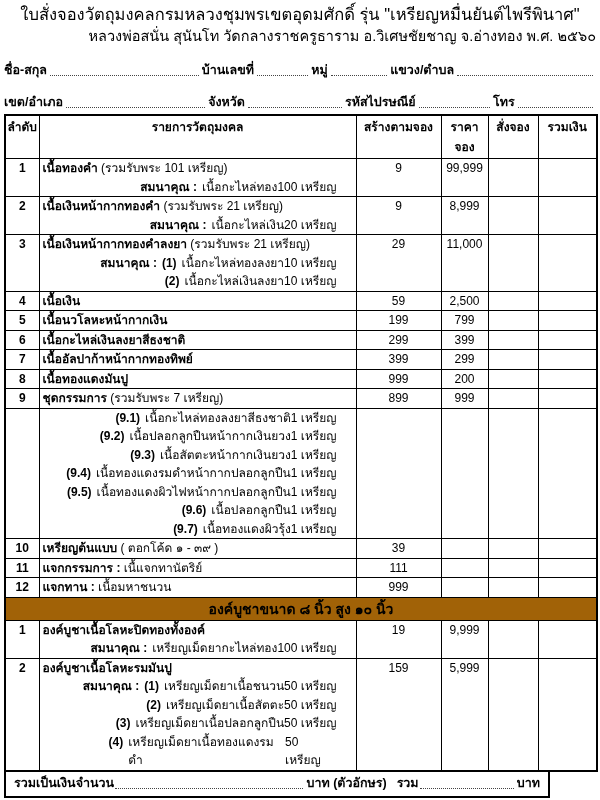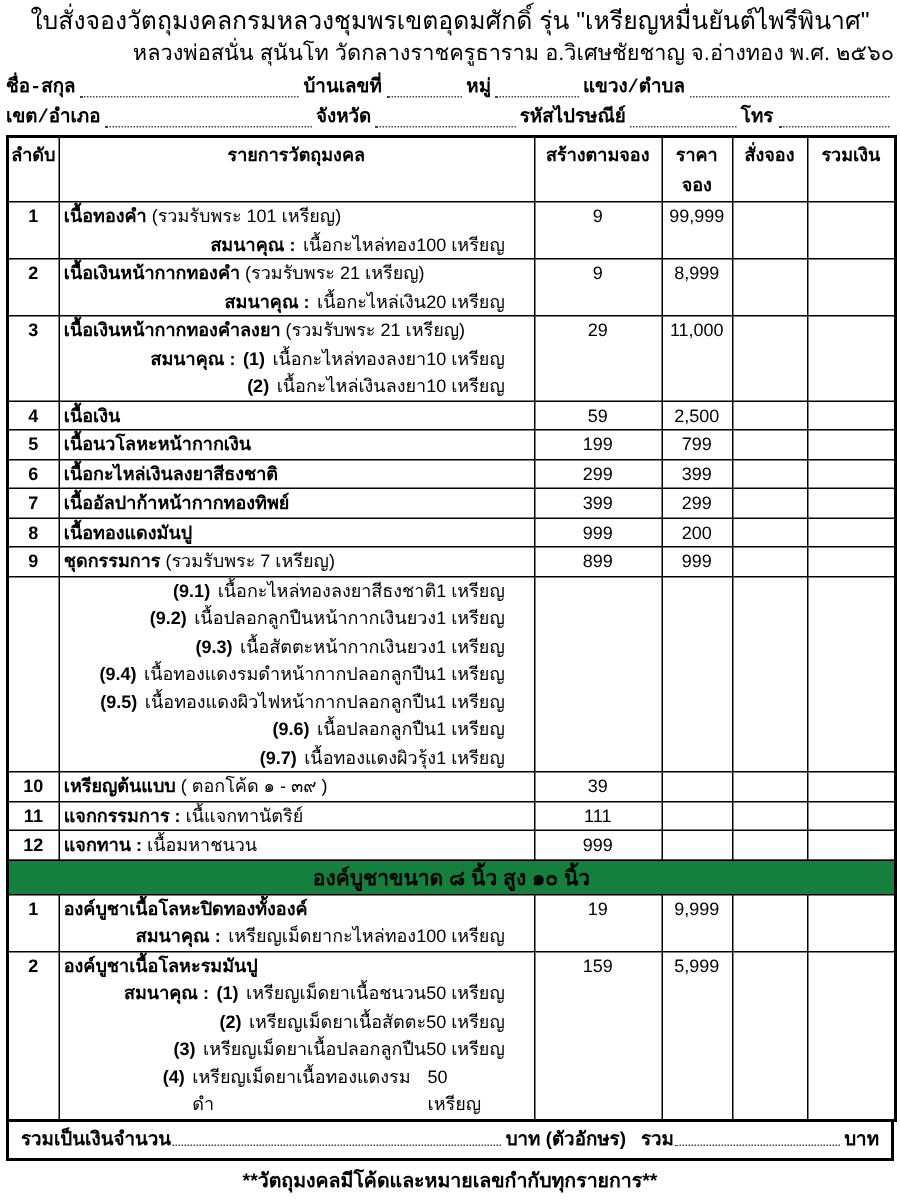--- a/index.html
+++ b/index.html
@@ -4,43 +4,43 @@
 <style>
   * { margin:0; padding:0; box-sizing:border-box; }
   html,body { width:600px; background:#fff; }
   body {
     font-family:"Liberation Sans","DejaVu Sans",sans-serif;
     color:#000; width:600px; height:800px; overflow:hidden;
     padding:3px 4px;
   }
   .title { text-align:center; font-weight:normal; font-size:16.5px; line-height:22px; }
   .subtitle { text-align:right; font-size:14.5px; line-height:22px; }
-  .form-line { display:flex; align-items:flex-end; font-size:12.5px; font-weight:bold; line-height:18px; margin-top:2px;font-family:Liberation Mono, monospace; }
+  .form-line { display:flex; align-items:center; font-size:12.5px; font-weight:bold; line-height:18px; margin-top:14px; }
   .form-line .lbl { white-space:nowrap; padding-right:2px; }
   .dots { border-bottom:1.5px dotted #444; height:13px; margin:0 3px 2px 1px; }
   .f3 { flex:2.9; } .f1 { flex:1; } .f11 { flex:1.1; } .f26 { flex:2.65; }
   .g185 { flex:1.85; } .g125 { flex:1.25; } .g095 { flex:0.95; } .g1 { flex:1; }
 
   table { width:592px; border-collapse:collapse; margin-top:3px; table-layout:fixed; }
   th, td { border:1px solid #000; font-size:12px; vertical-align:top; padding:0 3px; }
   table { border:2px solid #000; }
   th { font-weight:bold; text-align:center; line-height:20px; padding:1px 0;font-family:Liberation Serif, serif; }
   td { line-height:18.5px; }
   .c-num { text-align:center; font-weight:bold; }
   .c-made, .c-price { text-align:center; }
   .main .nm { font-weight:bold; }
   .main .note { font-weight:normal; }
   .sub { display:flex; justify-content:flex-end; padding-right:16px; }
   .sub .left { display:flex; }
   .sub .pre, .sub .snum { font-weight:bold; white-space:nowrap; margin-right:5px; }
   .sub.indent { padding-left:66px; }
-  .section-title td { text-align:center; font-weight:bold; font-size:14px; line-height:22px; background:#15803d; }
+  .section-title td { text-align:center; font-weight:bold; font-size:14px; line-height:22px; background:#a16207; }
   .total-box {
-    width:592px; border:2px solid #000; margin-top:-2px;
-    display:flex; align-items:flex-start; font-size:12.5px; font-weight:bold;
+    width:546px; border:2px solid #000; margin-top:-2px;
+    display:flex; align-items:center; font-size:12.5px; font-weight:bold;
     padding:3px 8px 4px 8px; line-height:17px;
   }
   .total-box .dots { border-bottom:1.5px dotted #444; }
   .t-big { flex:3.1; } .t-sum { flex:1.55; }
   .note-line { text-align:center; font-weight:bold; font-size:13px; line-height:21px; margin-top:2px; }
 </style>
 </head>
 <body>
 
 <div class="title">ใบสั่งจองวัตถุมงคลกรมหลวงชุมพรเขตอุดมศักดิ์ รุ่น "เหรียญหมื่นยันต์ไพรีพินาศ"</div>

